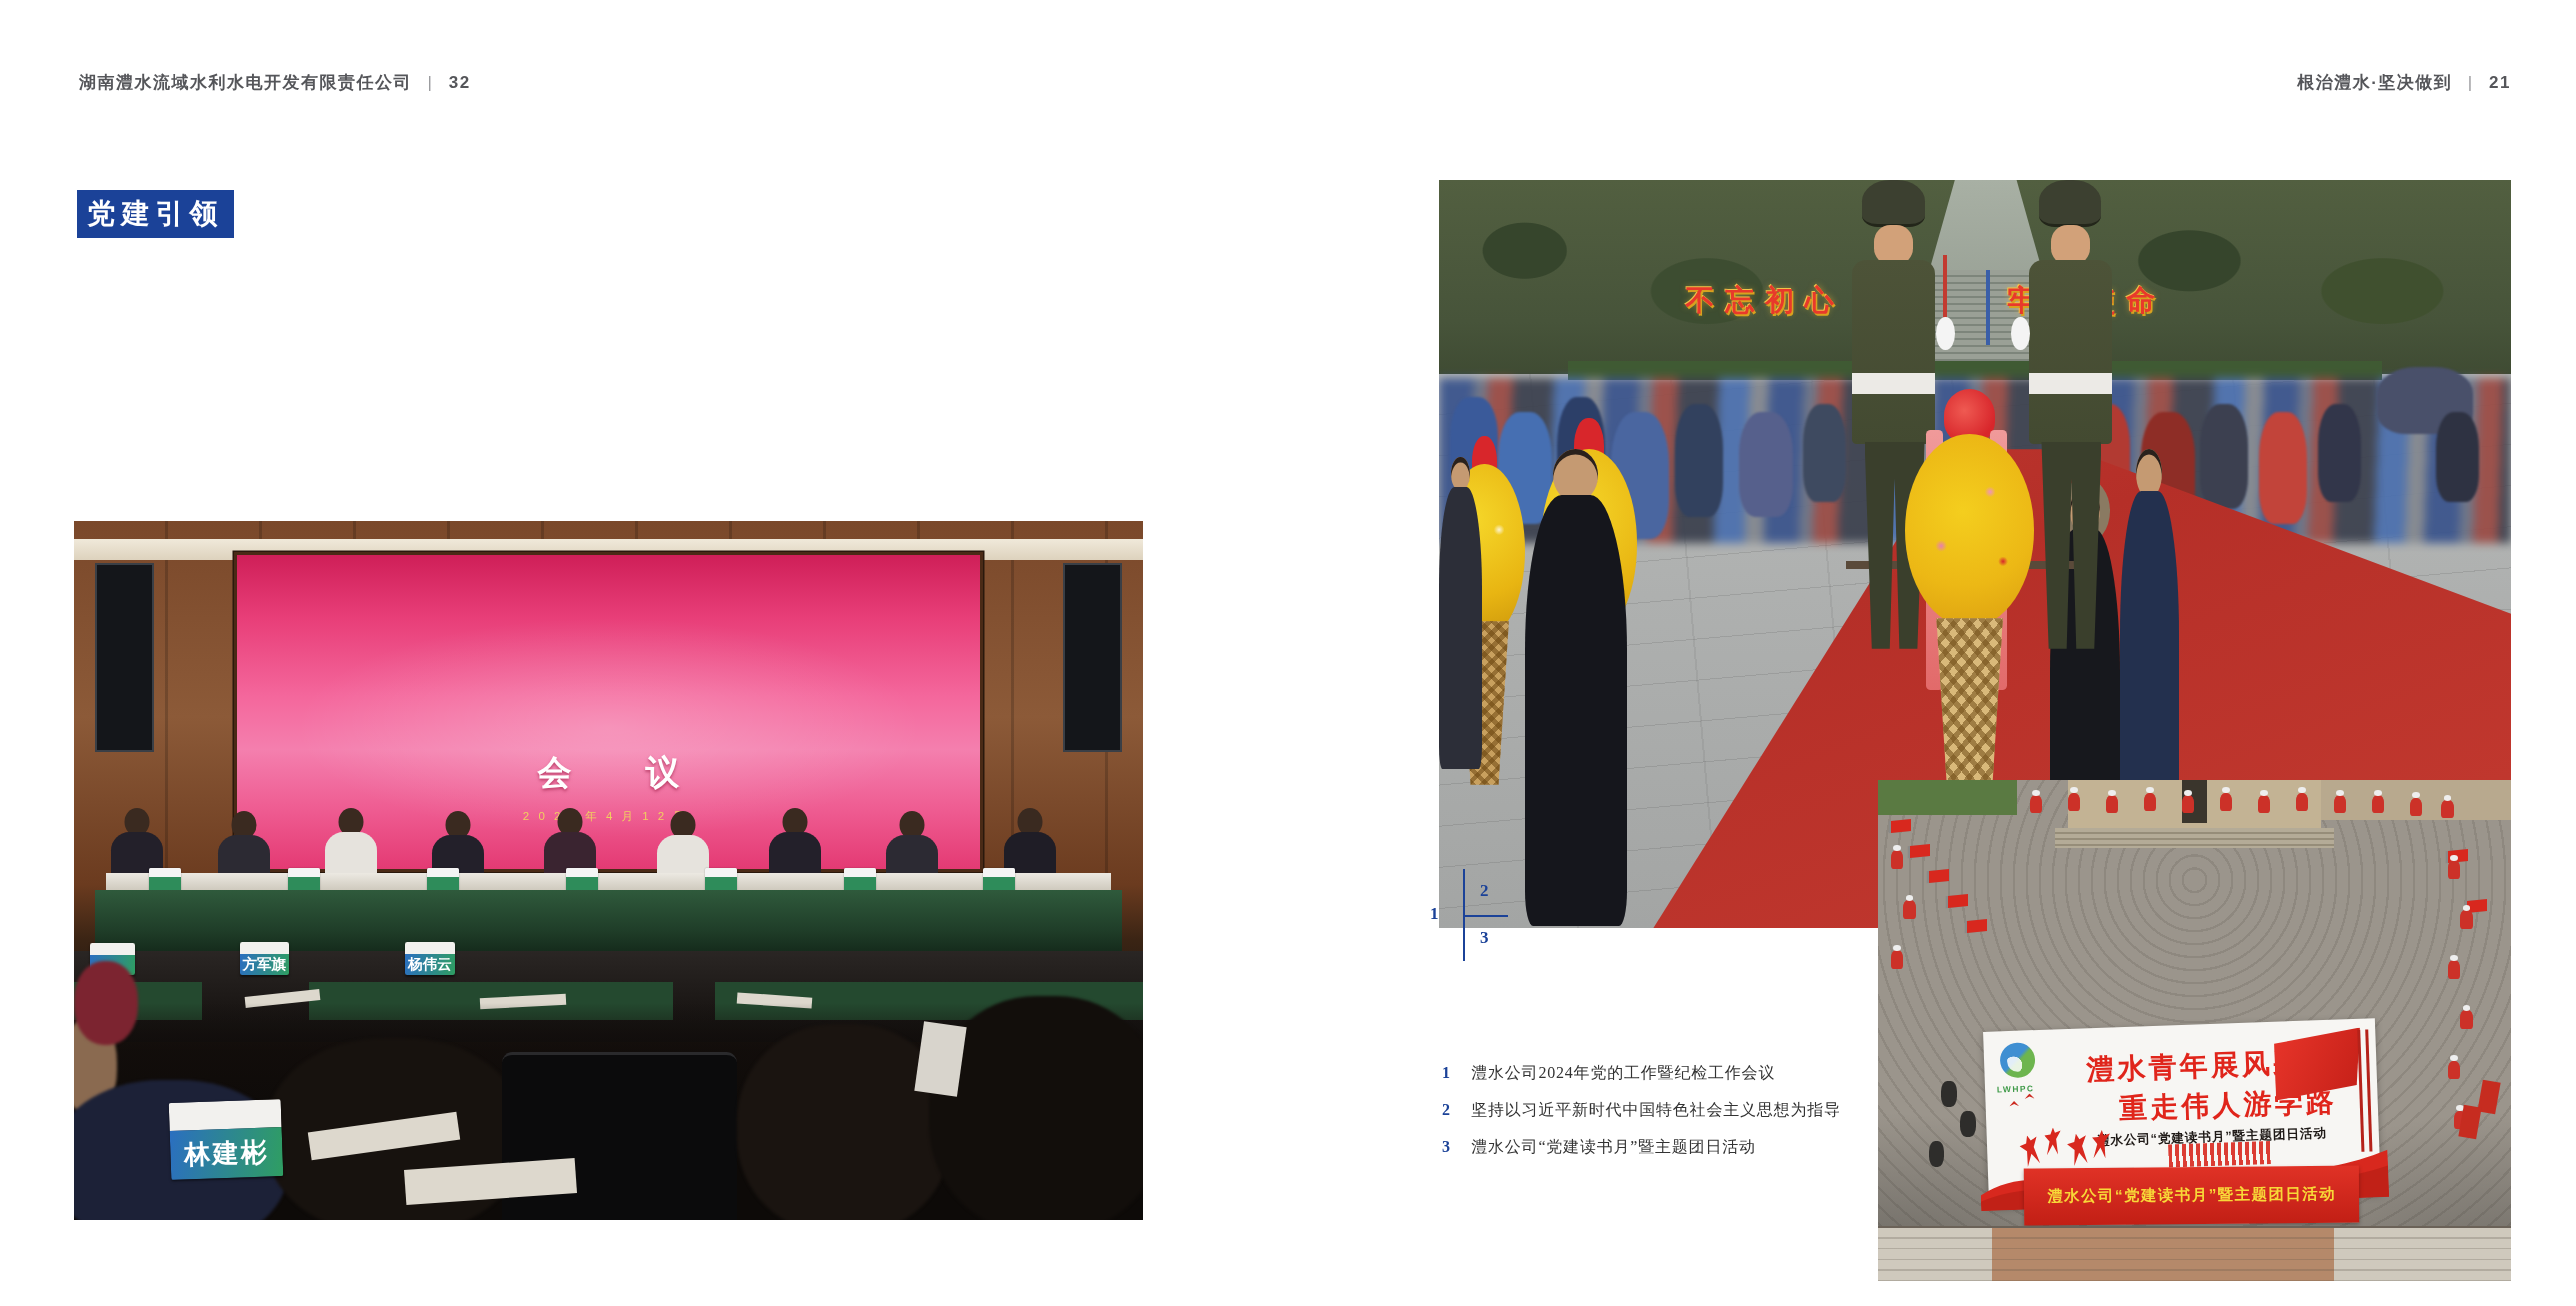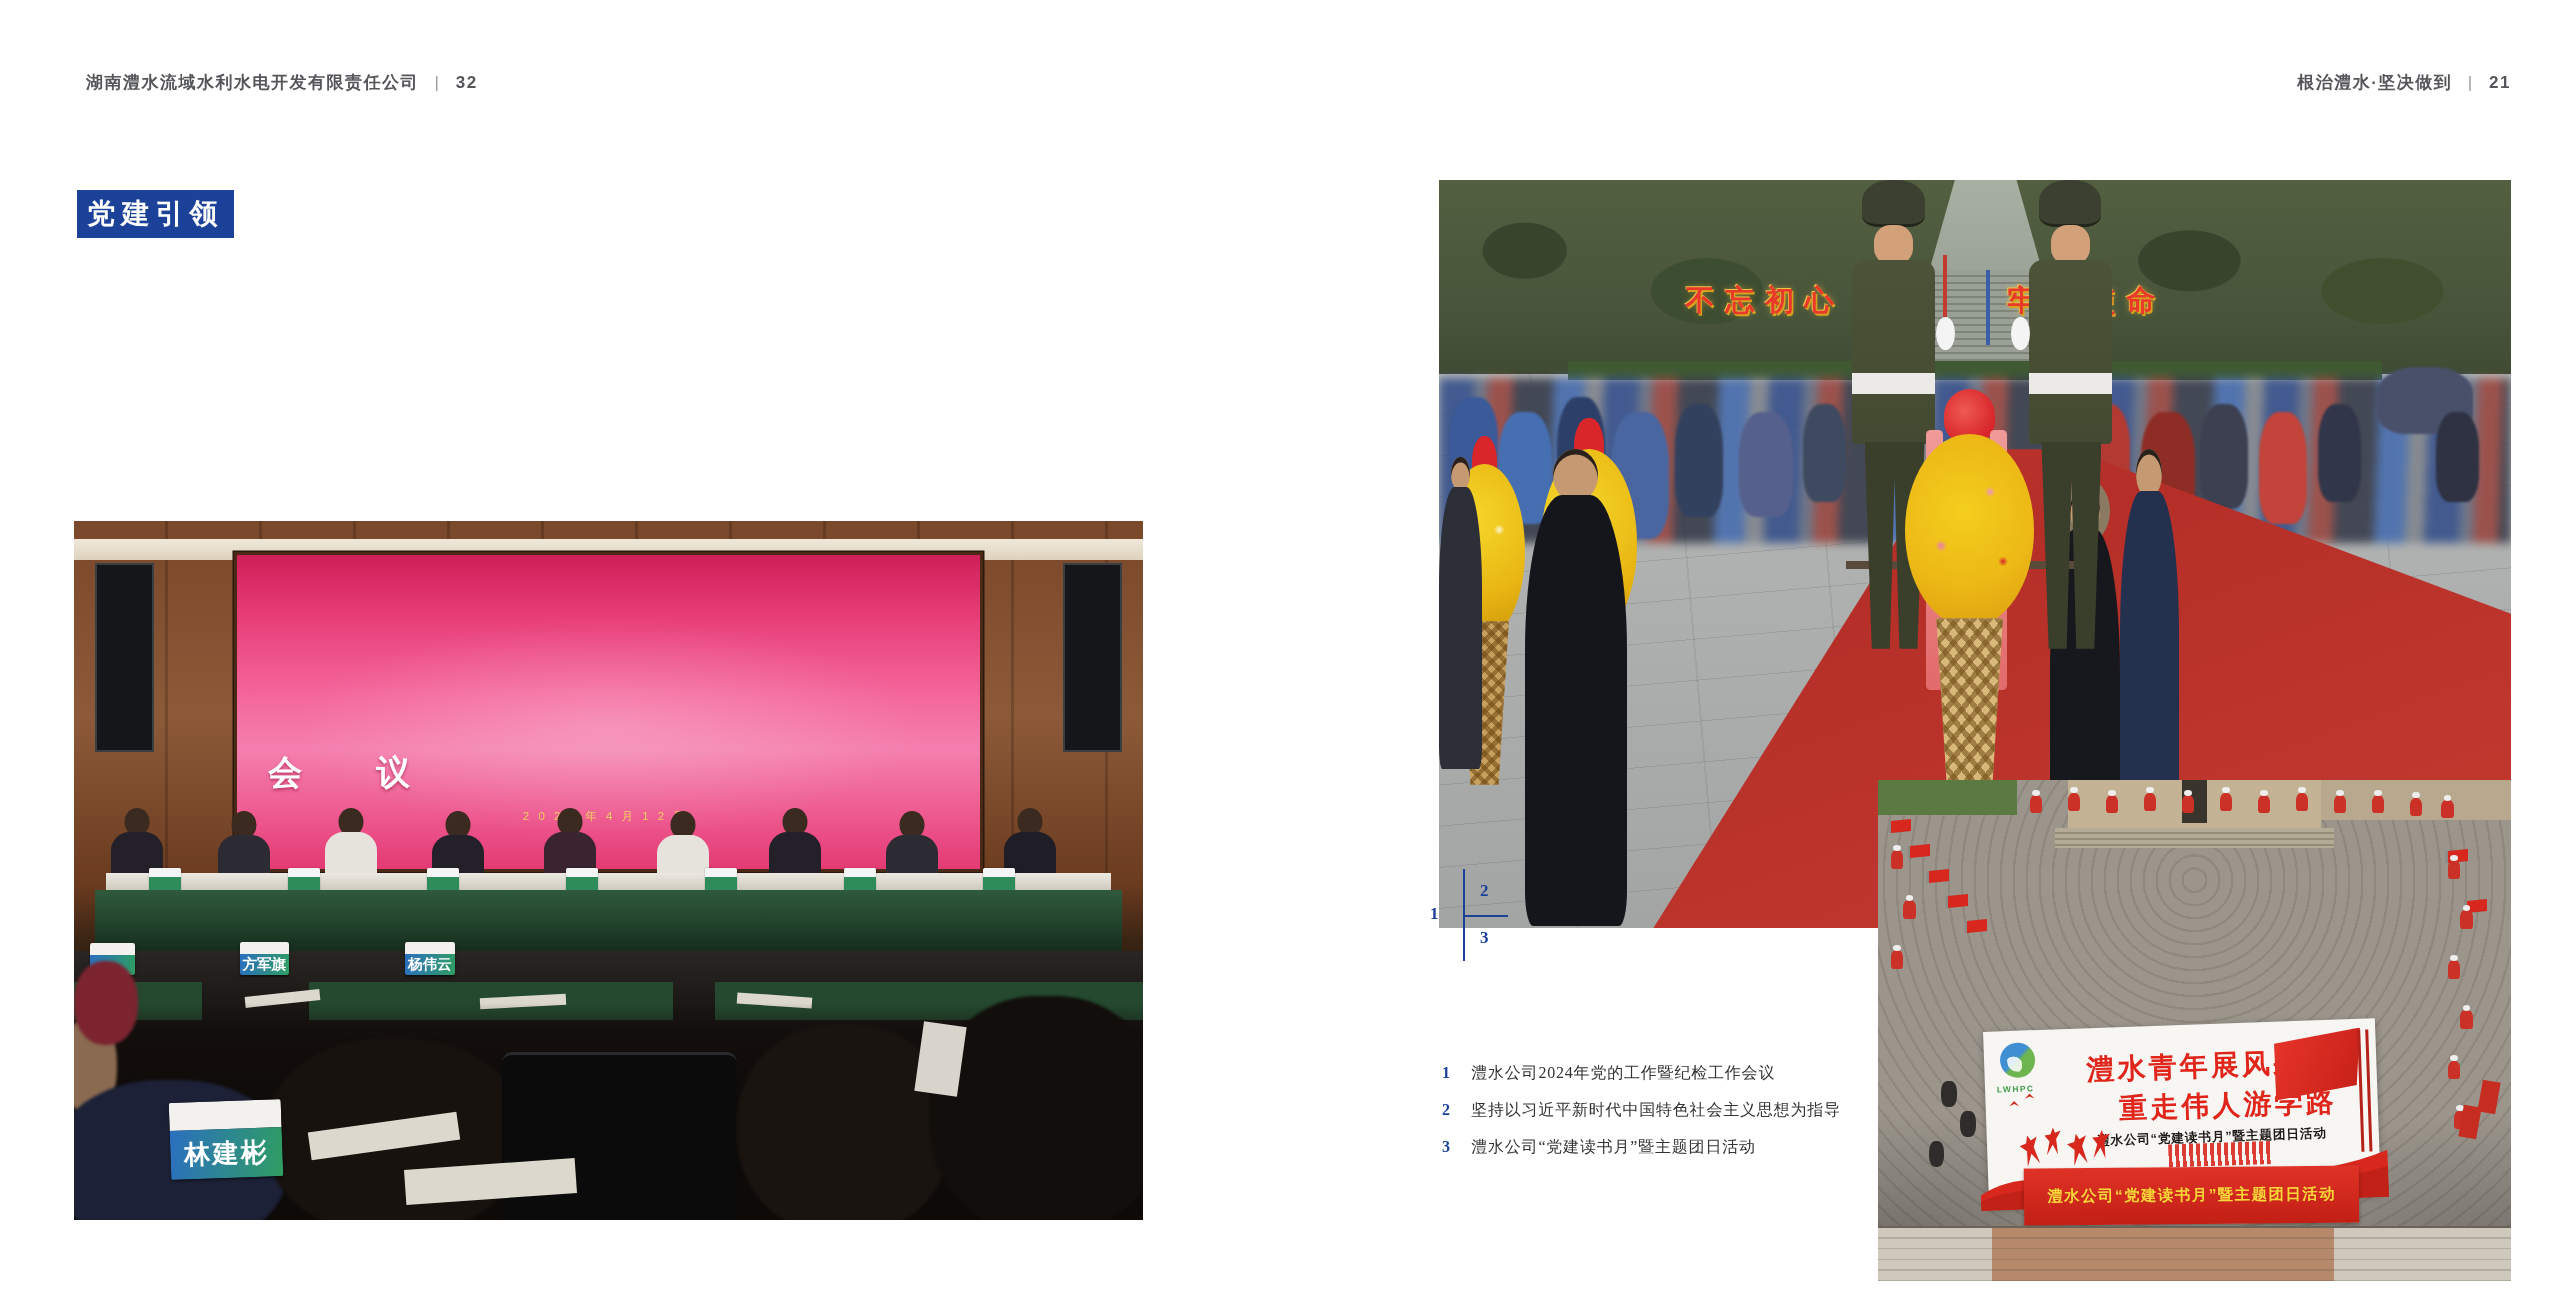--- a/index.html
+++ b/index.html
@@ -2,21 +2,21 @@
 <html style="font-size:12.3px"><head>
 <meta charset="utf-8">
 <style>
   * { margin:0; padding:0; box-sizing:border-box; }
   html,body { background:#e8e8e8; }
   body { font-family:"Liberation Sans", sans-serif; }
   .page { position:relative; width:2576px; height:1306px; background:#ffffff; overflow:hidden; }
 
   
   .hdr { position:absolute; top:71px; font-size:17px; font-weight:bold; color:#55565a; letter-spacing:1.5px; white-space:nowrap; }
-  .hdr-left { left:86px; }
+  .hdr-left { left:79px; }
   .hdr-right { right:65px; text-align:right; }
   .hdr .sep { color:#9a9b9e; font-weight:normal; margin:0 15.4px; }
 
   
   .section-box { position:absolute; left:77px; top:190px; width:157px; height:48px; background:#1b4298;
     color:#fff; font-size:28px; font-weight:bold; letter-spacing:6.1px; display:flex; align-items:center; justify-content:center; }
 
   
   .intro { position:absolute; left:470px; top:293px; width:693px; font-size:22.7px; line-height:39px;
     font-weight:600; color:#161616; text-align:justify; text-indent:2em; letter-spacing:0.4px; }
@@ -31,21 +31,21 @@
   
   .p1-wall { inset:0; background:linear-gradient(180deg,#7a482a 0%,#8c5a38 28%,#6b3b1f 52%,#3a2414 60%,#1d1410 70%,#15100c 100%); }
   .p1-panel { top:0; left:0; width:100%; height:58%;
     background:repeating-linear-gradient(90deg, transparent 0 91px, rgba(0,0,0,.18) 91px 94px); }
   .p1-ceil { top:2.6%; left:0; width:100%; height:3%; background:linear-gradient(180deg,#f0e9da,#ddd2bd); }
   .p1-tv { width:5.5%; height:27%; top:6%; background:#14161a; border:2.3px solid #3a3f46; }
   .p1-screen { left:15%; top:4.5%; width:70%; height:45.7%; border:3.1px solid #4a2a16; box-shadow:0 0 0 1.5px #2a180c;
     background:radial-gradient(60% 50% at 50% 55%, rgba(255,255,255,.22), transparent 70%),
       linear-gradient(180deg,#cf1f58 0%,#e83e78 20%,#f4679c 45%,#f47fae 62%,#ee5a90 82%,#e43a73 100%); }
   .p1-t1 { left:0; top:40%; width:100%; text-align:center; color:#fff; font-weight:700; font-size:34px; letter-spacing:4.6px; text-shadow:0 1.5px 3.1px rgba(150,20,60,.6); }
-  .p1-t2 { left:11px; top:62%; width:100%; text-align:left; color:#fff; font-weight:700; font-size:34px; letter-spacing:20px; text-indent:20px; text-shadow:0 1.5px 3.1px rgba(150,20,60,.6); }
+  .p1-t2 { left:0; top:62%; width:100%; text-align:center; color:#fff; font-weight:700; font-size:34px; letter-spacing:20px; text-indent:20px; text-shadow:0 1.5px 3.1px rgba(150,20,60,.6); }
   .p1-date { left:0; top:81%; width:100%; text-align:center; color:#f0d060; font-size:11.5px; letter-spacing:9.2px; }
   .p1-person { width:52px; height:91px; }
   .p1-person::before { content:""; position:absolute; left:50%; transform:translateX(-50%); top:0; width:25px; height:28px; border-radius:50%; background:#3a2a20; }
   .p1-person::after { content:""; position:absolute; left:0; top:24px; width:100%; height:67px; border-radius:18.4px 18.4px 4.6px 4.6px; background:var(--suit,#23202a); }
   .p1-tablewhite { left:3%; top:50.4%; width:94%; height:2.4%; background:linear-gradient(180deg,#ece9e2,#cfcabe); }
   .p1-mini { top:49.6%; width:3%; height:3.4%; background:linear-gradient(180deg,#f4f4f4 0 38%, #2e8c5a 38%); border-radius:1.5px; box-shadow:0 0.8px 1.5px rgba(0,0,0,.4); }
   .p1-cloth { left:2%; top:52.8%; width:96%; height:9%; background:linear-gradient(180deg,#2f5a3c,#1f3d28 65%,#142a1b); }
   .p1-aud { left:0; top:61.5%; width:100%; height:13%; background:linear-gradient(180deg,#2a2624,#1b1715 60%,#141110); }
   .p1-cloth2 { background:#24492f; height:5.4%; top:66%; }
   .p1-paper { background:#ddd8cd; height:1.6%; }

